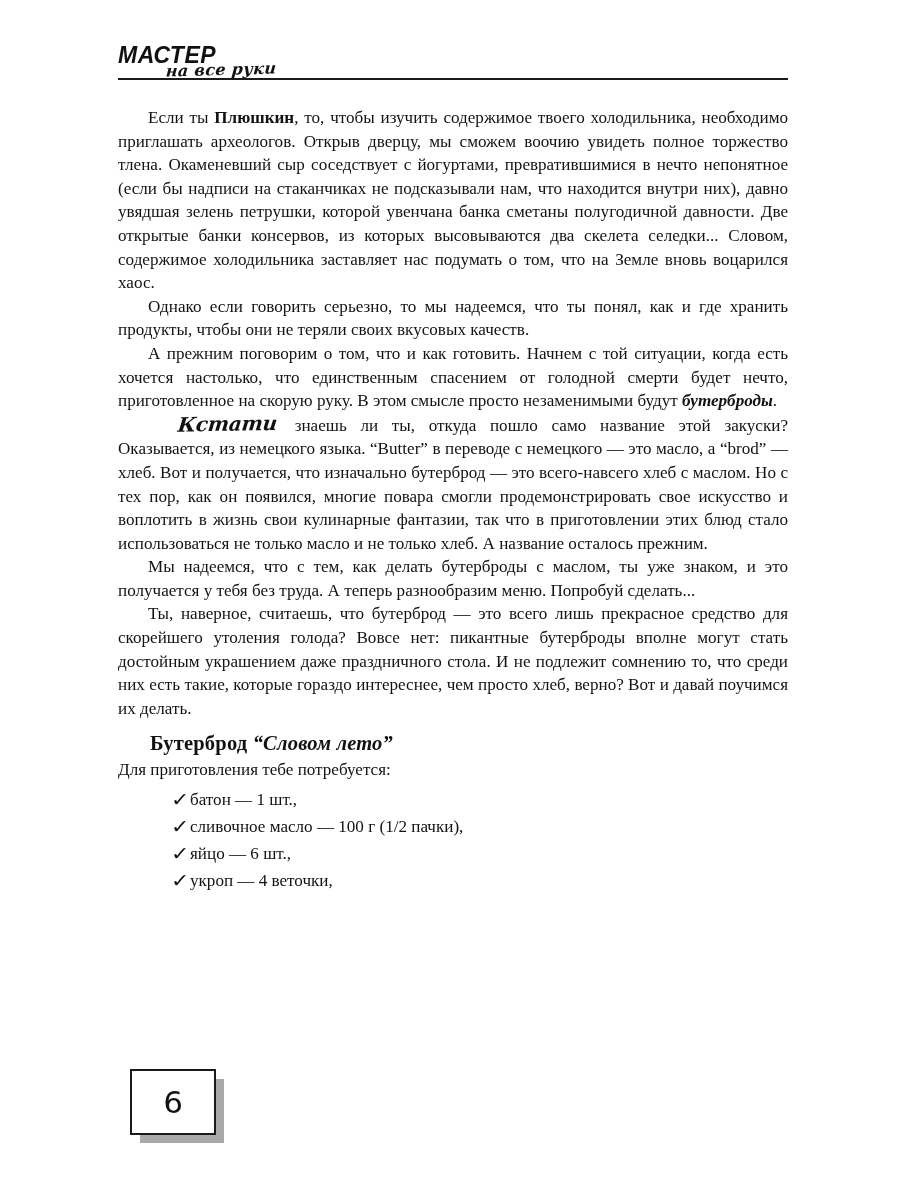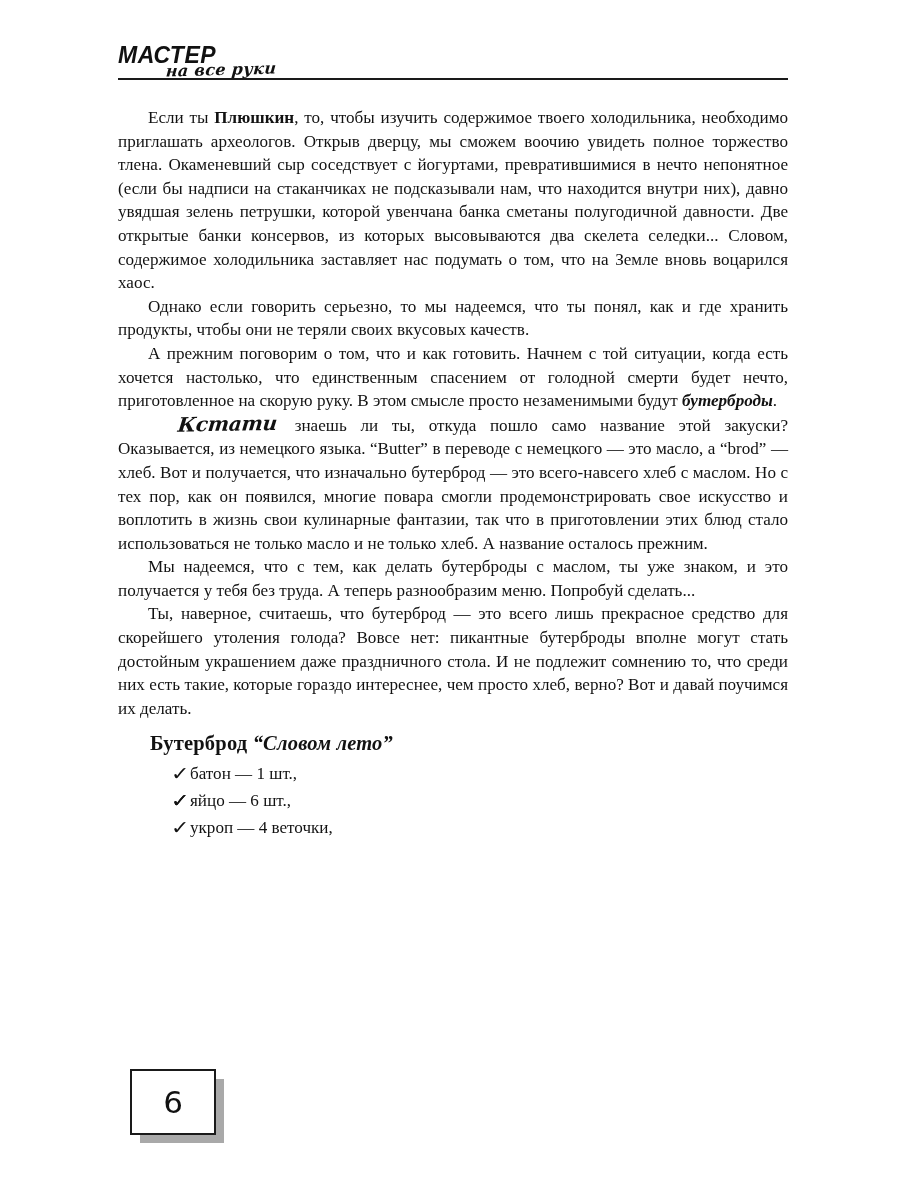--- a/index.html
+++ b/index.html
@@ -218,27 +218,28 @@
     <p class="para">
       <span>Мы надеемся, что с тем, как делать бутерброды с маслом, ты уже знаком, и это получается у тебя без труда. А теперь разнообразим меню. Попробуй сделать...</span>
     </p>
 
     <p class="para">
       <span>Ты, наверное, считаешь, что бутерброд — это всего лишь прекрасное средство для скорейшего утоления голода? Вовсе нет: пикантные бутерброды вполне могут стать достойным украшением даже праздничного стола. И не подлежит сомнению то, что среди них есть такие, которые гораздо интереснее, чем просто хлеб, верно? Вот и давай поучимся их делать.</span>
     </p>
 
     <h2 id="recipe-heading"><span>Бутерброд </span><span class="dish-name">“Словом лето”</span></h2>
 
+    <p id="recipe-intro">Для приготовления тебе потребуется:</p>
 
     <ul id="ingredients">
       <li>
         <span class="check">✓</span><span>батон — 1 шт.,</span>
       </li>
       <li>
-        <span class="check">✓</span>
+        <span class="check">✓</span><span>сливочное масло — 100 г (1/2 пачки),</span>
       </li>
       <li>
         <span class="check">✓</span><span>яйцо — 6 шт.,</span>
       </li>
       <li>
         <span class="check">✓</span><span>укроп — 4 веточки,</span>
       </li>
     </ul>
 
   </div>

